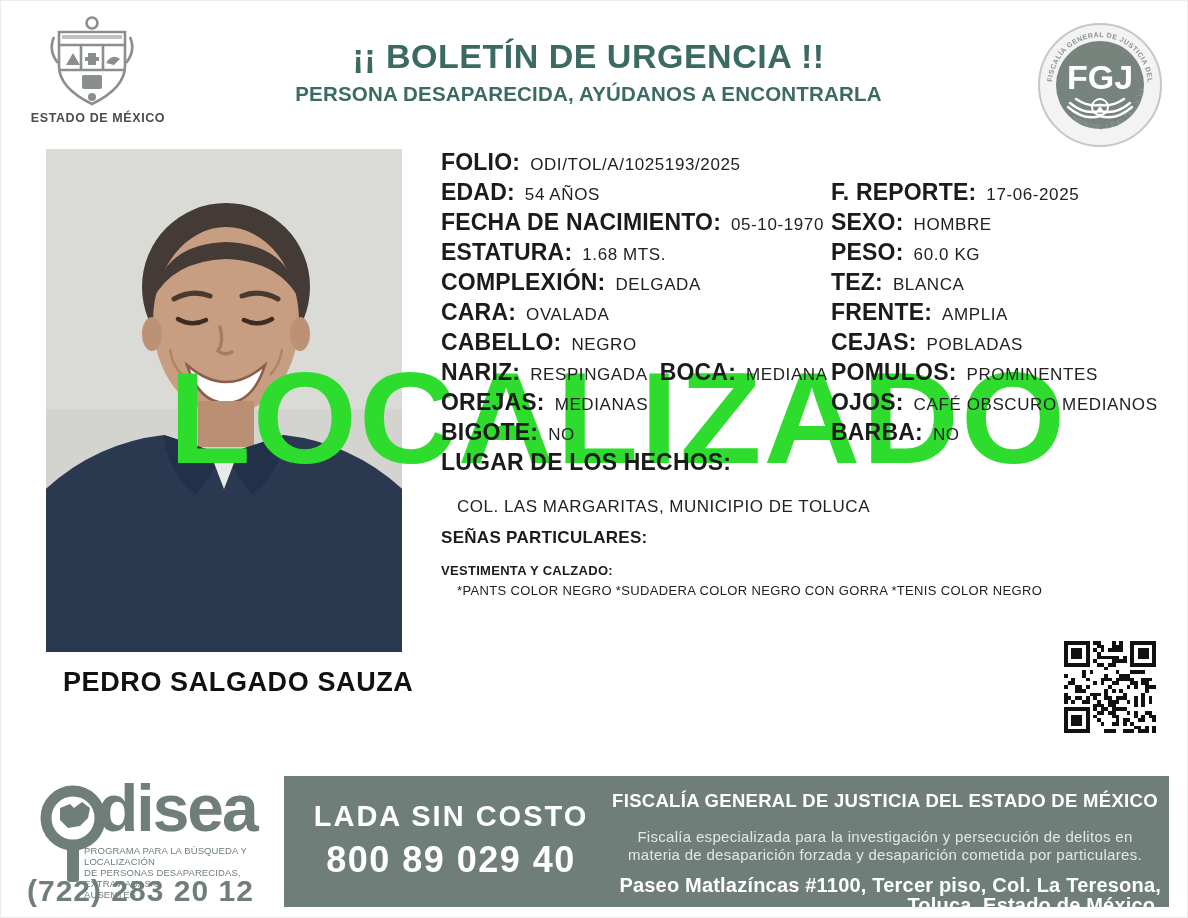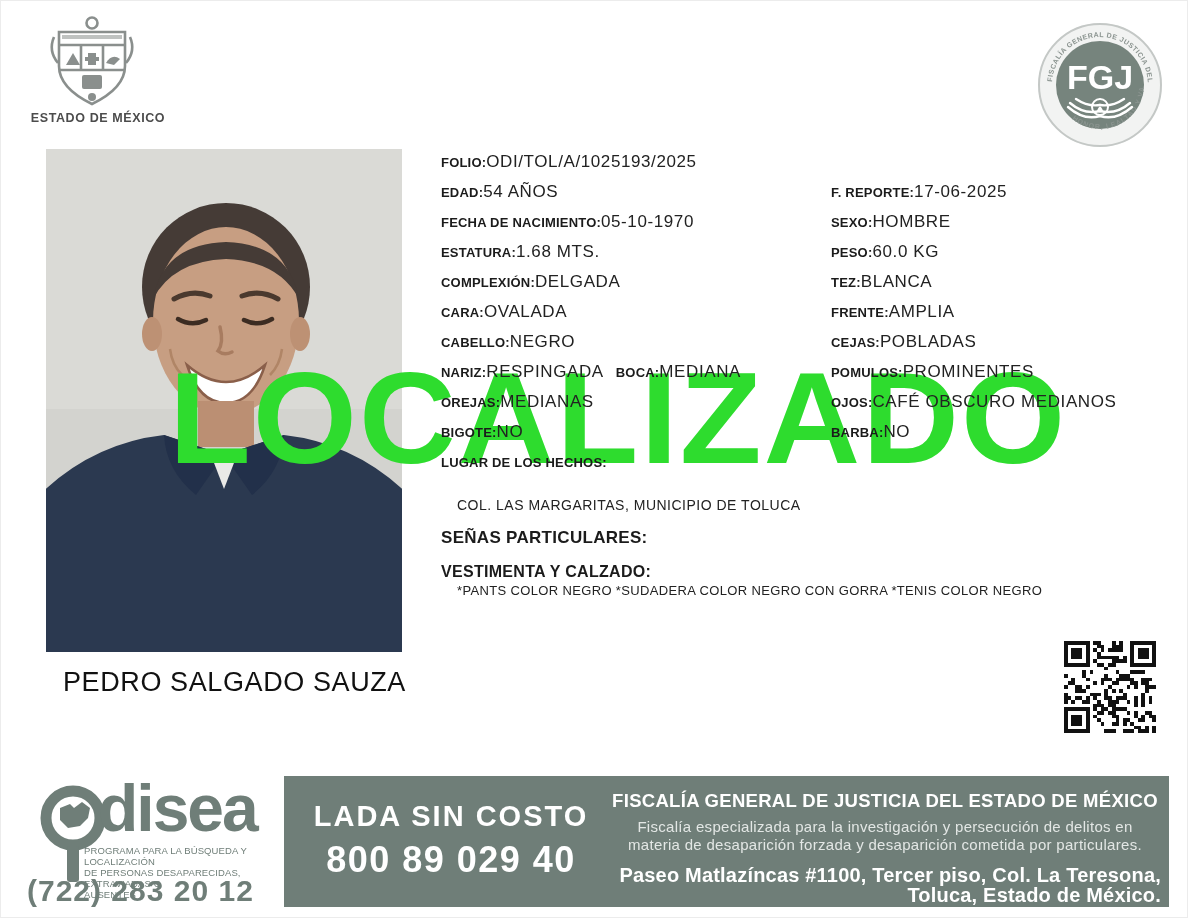--- a/index.html
+++ b/index.html
@@ -21,52 +21,52 @@
 
   
   .photo { position:absolute; left:45px; top:148px; width:356px; height:503px; z-index:1;
     background:#d9d9d5; overflow:hidden; }
   .photo svg { display:block; }
 
   
   .col-left  { position:absolute; left:440px; top:146px; width:395px; z-index:4; }
   .col-right { position:absolute; left:830px; top:176px; width:356px; z-index:4; }
   .field-row { height:30px; line-height:30px; white-space:nowrap; }
-  .flabel { font-weight:800; font-size:13px; letter-spacing:0.2px; }
-  .fvalue { font-size:17px; letter-spacing:0.6px; margin-left:0; color:#222; }
+  .flabel { font-weight:800; font-size:23px; letter-spacing:0.2px; }
+  .fvalue { font-size:17px; letter-spacing:0.6px; margin-left:10px; color:#222; }
   .flabel + .fvalue + .flabel { margin-left:12px; }
   .lugar-detail { position:absolute; left:456px; top:496px; z-index:4;
-    font-size:14px; letter-spacing:0.5px; color:#222; }
+    font-size:17px; letter-spacing:0.5px; color:#222; }
   .senas-label { position:absolute; left:440px; top:527px; z-index:4;
     font-size:17px; font-weight:800; letter-spacing:0.3px; }
   .vestimenta-label { position:absolute; left:440px; top:562px; z-index:4;
-    font-size:16px; font-weight:800; letter-spacing:0.3px; }
+    font-size:13px; font-weight:800; letter-spacing:0.3px; }
   .vestimenta-detail { position:absolute; left:456px; top:582px; z-index:4;
     font-size:13px; letter-spacing:0.35px; color:#222; white-space:nowrap; }
 
   
   .watermark { position:absolute; left:168px; top:352px; z-index:3;
     font-size:130px; font-weight:800; line-height:1; color:#2EDC2E;
     letter-spacing:2px; white-space:nowrap;
     transform:scaleX(1.03); transform-origin:left top; }
 
   
   .person-name { position:absolute; left:62px; top:666px; z-index:4;
-    font-size:27px; font-weight:400; letter-spacing:0.6px; color:#111; }
+    font-size:27px; font-weight:700; letter-spacing:0.6px; color:#111; }
   .qr { position:absolute; left:1063px; top:640px; width:92px; height:92px; z-index:4; background:#fff; }
 
   
   .footer-gray { position:absolute; left:283px; top:775px; width:885px; height:131px;
     background:#6F7E78; z-index:2; }
   .lada { position:absolute; left:300px; top:799px; width:300px; text-align:center; z-index:3; color:#fff; }
   .lada-label { font-size:29px; font-weight:800; letter-spacing:2px; }
   .lada-number { margin-top:6px; font-size:36px; font-weight:800; letter-spacing:1.5px; }
   .fiscalia { position:absolute; left:608px; top:789px; width:552px; z-index:3; color:#fff; }
   .fiscalia-title { font-size:18.5px; font-weight:800; letter-spacing:0.3px; text-align:center; }
-  .fiscalia-desc { margin-top:6px; font-size:15px; line-height:18px; color:#e3e7e5;
+  .fiscalia-desc { margin-top:16px; font-size:15px; line-height:18px; color:#e3e7e5;
     text-align:center; white-space:pre-line; letter-spacing:0.3px; }
   .fiscalia-address { margin-top:11px; font-size:20px; font-weight:800; line-height:20px;
     text-align:right; white-space:pre-line; letter-spacing:0.2px; }
 
   .odisea { position:absolute; left:0; top:775px; width:245px; height:143px; z-index:3; }
   .odisea-magnifier { position:absolute; left:33px; top:8px; }
   .odisea-word { position:absolute; left:97px; top:-6px; font-size:66px; font-weight:800;
     letter-spacing:-2px; color:#6F7E78; }
   .odisea-caption { position:absolute; left:83px; top:69px; width:200px;
     font-size:9.5px; line-height:11px; color:#6F7E78; white-space:pre-line; letter-spacing:0.1px; }
@@ -93,20 +93,24 @@
         <rect x="42" y="38" width="8" height="12"></rect>
         <rect x="39" y="42" width="14" height="4"></rect>
         <path d="M60,48 q6,-10 14,-4 l-6,6 Z"></path>
         <rect x="36" y="60" width="20" height="14" rx="2"></rect>
         <circle cx="46" cy="82" r="4"></circle>
       </g>
     </svg>
   </div>
   <div class="estado-label">ESTADO DE MÉXICO</div>
 
+  <div class="title-block">
+    <div class="title">¡¡ BOLETÍN DE URGENCIA !!</div>
+    <div class="subtitle">PERSONA DESAPARECIDA, AYÚDANOS A ENCONTRARLA</div>
+  </div>
 
   <div class="fgj">
     <svg viewBox="0 0 132 132" width="132" height="132">
       <defs>
         <path id="arcTop" d="M 66,14 m -48,52 a 48,48 0 1 1 96,0"></path>
         <path id="arcBot" d="M 22,66 a 44,44 0 0 0 88,0"></path>
       </defs>
       <circle cx="66" cy="66" r="62" fill="#f2f3f2"></circle>
       <circle cx="66" cy="66" r="61" fill="none" stroke="#c4c8c6" stroke-width="2"></circle>
       <circle cx="66" cy="66" r="44" fill="#76847D"></circle>

